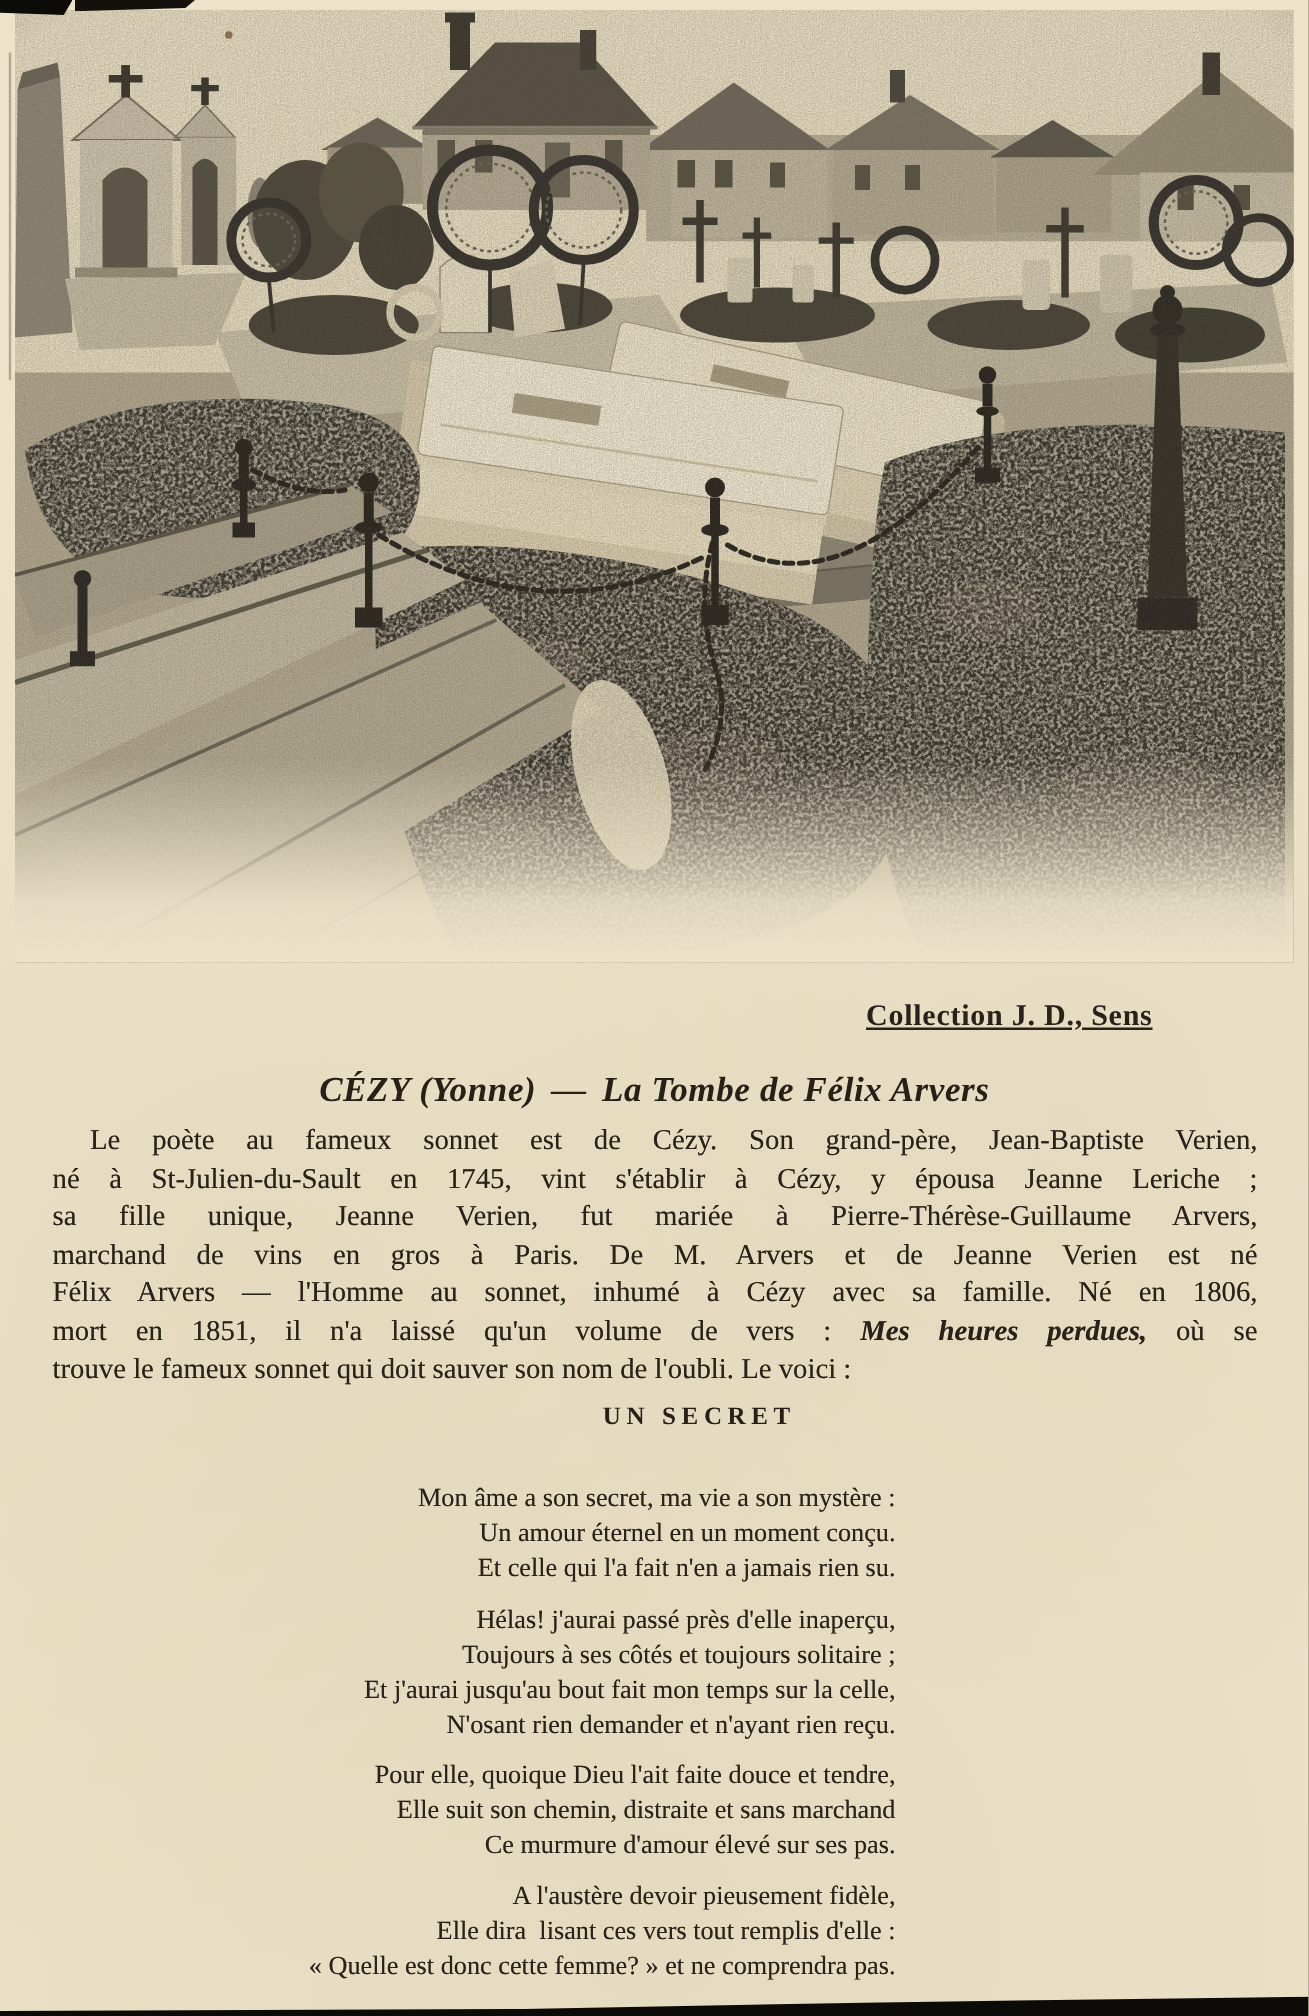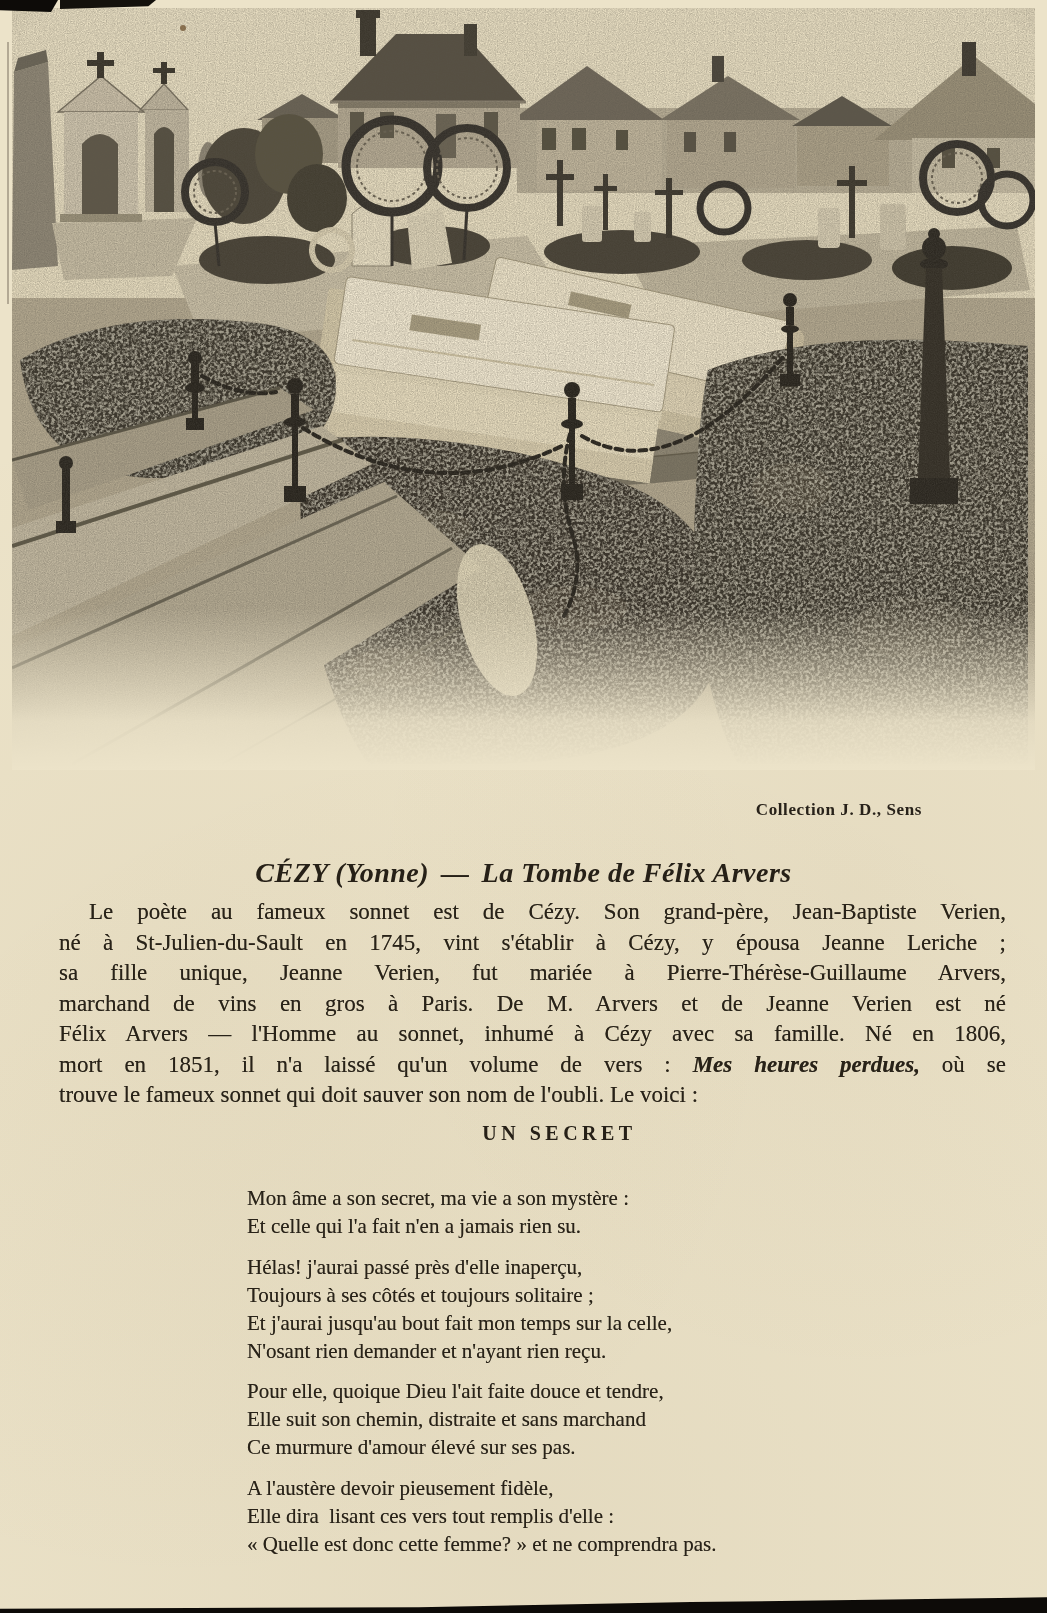--- a/index.html
+++ b/index.html
@@ -28,53 +28,54 @@
     clip-path: polygon(0 0, 100% 0, 88% 100%, 0 85%); }
   .edge-top2 { left:60px; top:0; width:96px; height:9px; background:#14110c;
     clip-path: polygon(0 0, 100% 0, 92% 70%, 0 100%); }
   .edge-bottom { left:0; bottom:0; width:100%; height:16px;
     clip-path: polygon(0 74%, 40% 64%, 66% 32%, 100% 2%, 100% 100%, 0 100%); }
   .edge-left-line { position:absolute; left:7px; top:42px; width:2px; height:262px;
     background: rgba(45,38,26,.30); }
 
   .credit {
     position: absolute; top: 800px; right: 125px;
-    font-size: 17px; font-weight: 700; letter-spacing: .6px;
+    font-size: 24px; font-weight: 700; letter-spacing: .6px;
     color: #28221a;
+    text-decoration: underline;
   }
   .title {
     position: absolute; top: 857px; left: 0; width: 100%;
     text-align: center; font-style: italic; font-weight: 700;
     font-size: 28px; letter-spacing: .5px; color: #262017;
   }
   .title .t-place { margin-right: 12px; }
   .title .t-dash  { margin-right: 12px; }
 
   .intro {
     position: absolute; left: 42px; top: 897px; width: 964px;
     font-size: 23px; line-height: 30.5px; color: #282218;
     text-shadow: 0 0 .5px rgba(40,34,24,.55);
   }
-  .intro-line { text-align: justify; text-align-last: justify; white-space: normal; margin-left: 17px; }
+  .intro-line { text-align: justify; text-align-last: justify; white-space: normal; }
   .intro-line.first { text-indent: 30px; }
   .intro-line.last { text-align-last: auto; }
   .intro-line .em { font-weight: 700; font-style: italic; }
 
   .poem-heading {
     position: absolute; top: 1122px; left: 0; width: 100%;
     text-align: center; font-weight: 700; font-size: 20px;
     letter-spacing: 4.5px; color: #262017; margin-left: 36px;
   }
   .poem {
     position: absolute; left: 247px; top: 1184px;
     font-size: 21px; line-height: 28px; color: #282218;
     text-shadow: 0 0 .5px rgba(40,34,24,.5);
   }
   .stanza { margin-bottom: 12.5px; }
-  .poem-line { white-space: pre-wrap; }
+  .poem-line { white-space: pre-wrap; text-align: right; }
 </style>
 </head>
 <body>
 
 <div class="card">
 
   <div class="photo">
     <svg viewBox="0 0 1023 762" xmlns="http://www.w3.org/2000/svg">
       <defs>
         <linearGradient id="sky" x1="0" y1="0" x2="0" y2="1">
@@ -331,20 +332,21 @@
     <div class="intro-line">Félix Arvers — l'Homme au sonnet, inhumé à Cézy avec sa famille. Né en 1806,</div>
     <div class="intro-line"><span>mort en 1851, il n'a laissé qu'un volume de vers : </span><span class="em">Mes heures perdues,</span><span> où se</span></div>
     <div class="intro-line last">trouve le fameux sonnet qui doit sauver son nom de l'oubli. Le voici :</div>
   </div>
 
   <div class="poem-heading">UN SECRET</div>
 
   <div class="poem">
     <div class="stanza">
       <div class="poem-line">Mon âme a son secret, ma vie a son mystère :</div>
+      <div class="poem-line">Un amour éternel en un moment conçu.</div>
       <div class="poem-line">Et celle qui l'a fait n'en a jamais rien su.</div>
     </div>
     <div class="stanza">
       <div class="poem-line">Hélas! j'aurai passé près d'elle inaperçu,</div>
       <div class="poem-line">Toujours à ses côtés et toujours solitaire ;</div>
       <div class="poem-line">Et j'aurai jusqu'au bout fait mon temps sur la celle,</div>
       <div class="poem-line">N'osant rien demander et n'ayant rien reçu.</div>
     </div>
     <div class="stanza">
       <div class="poem-line">Pour elle, quoique Dieu l'ait faite douce et tendre,</div>

